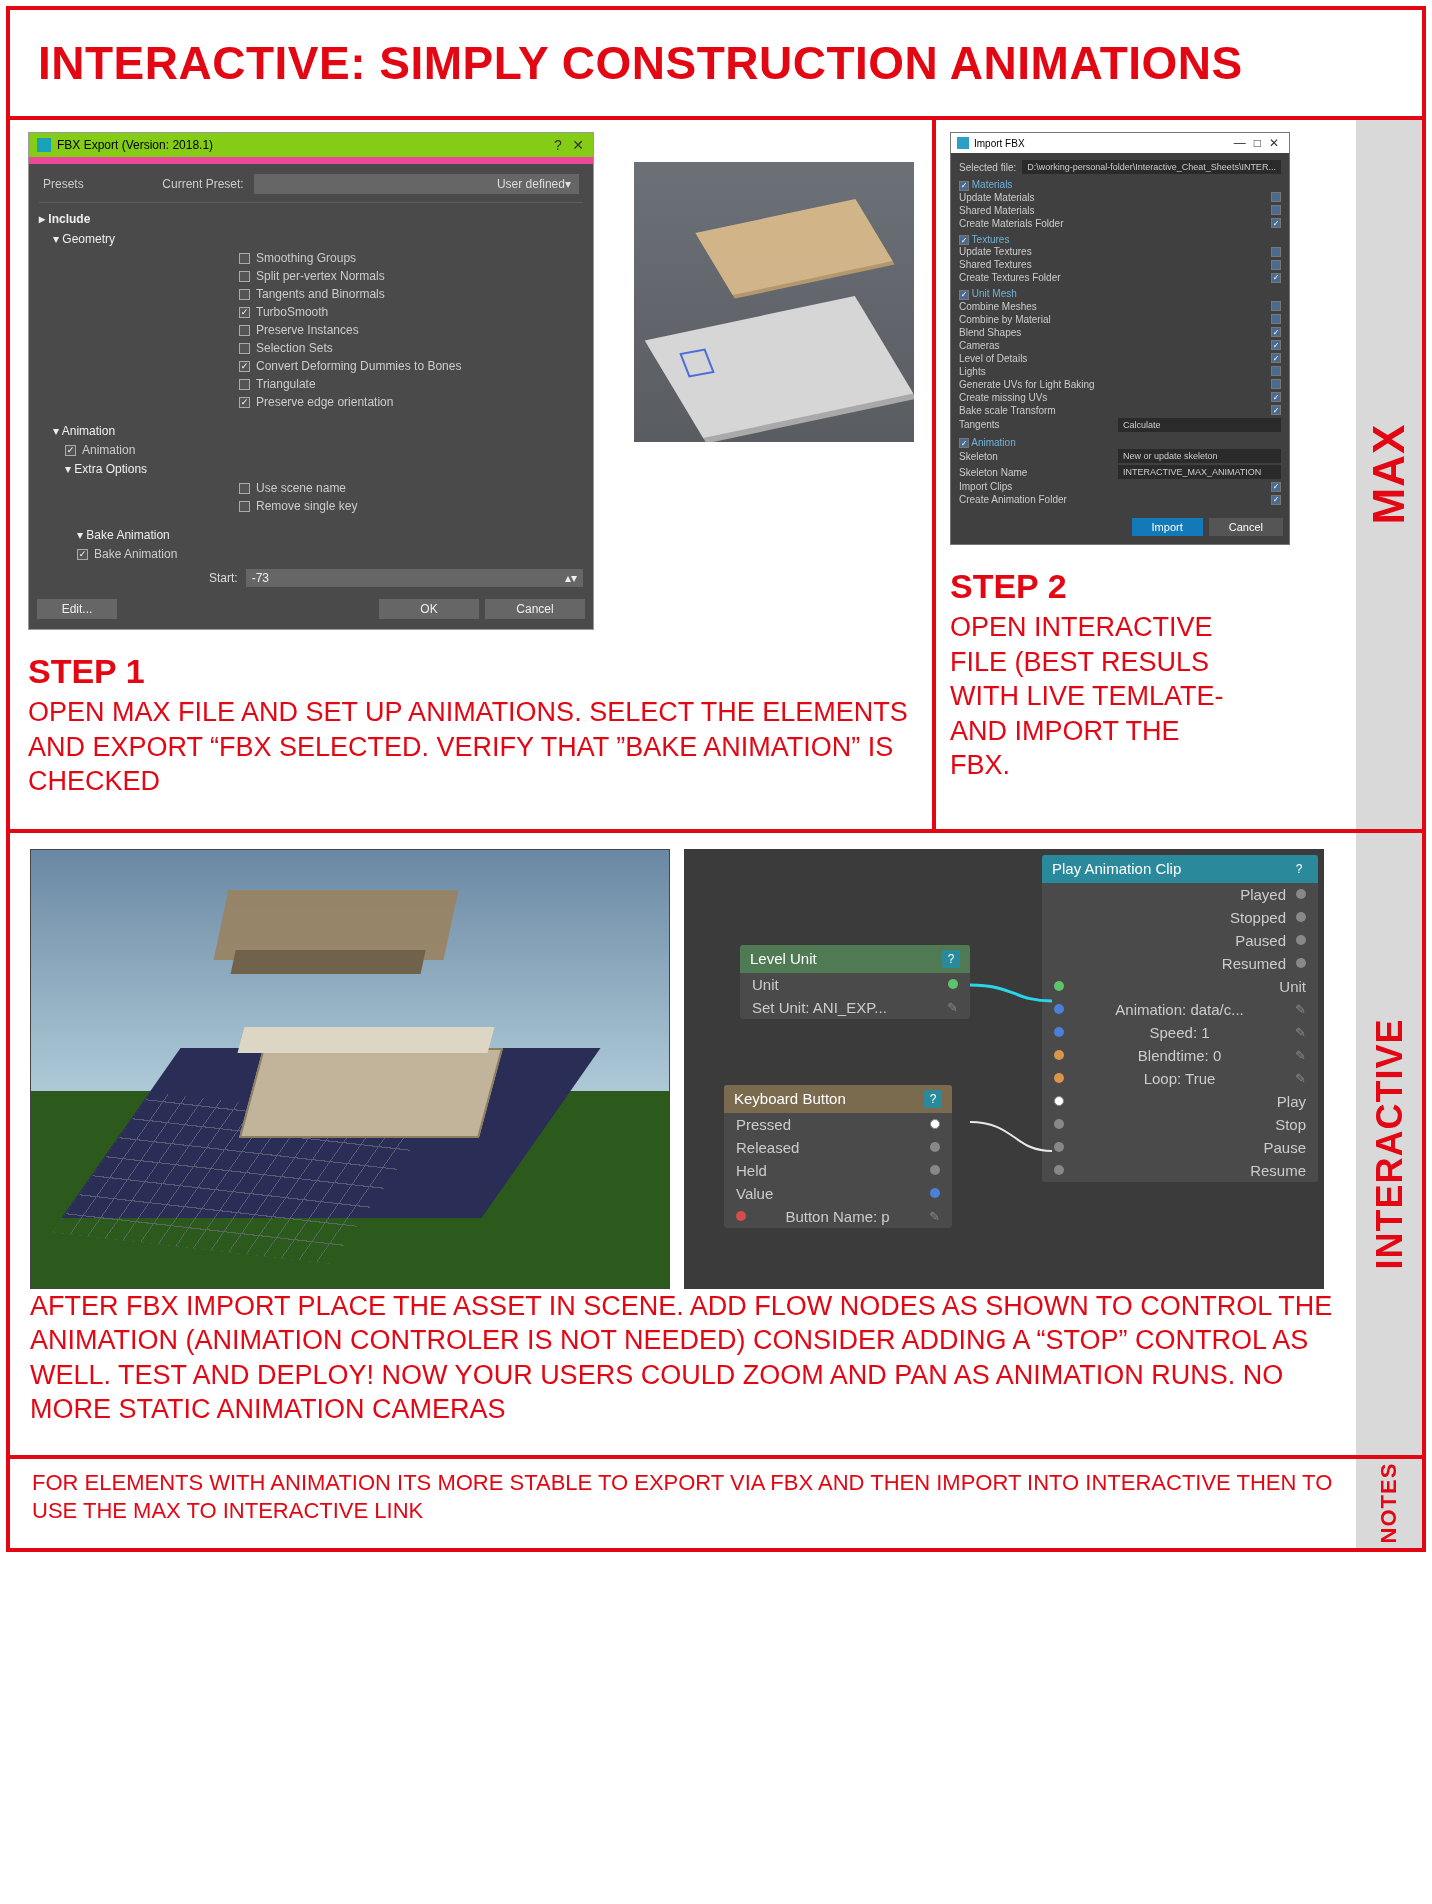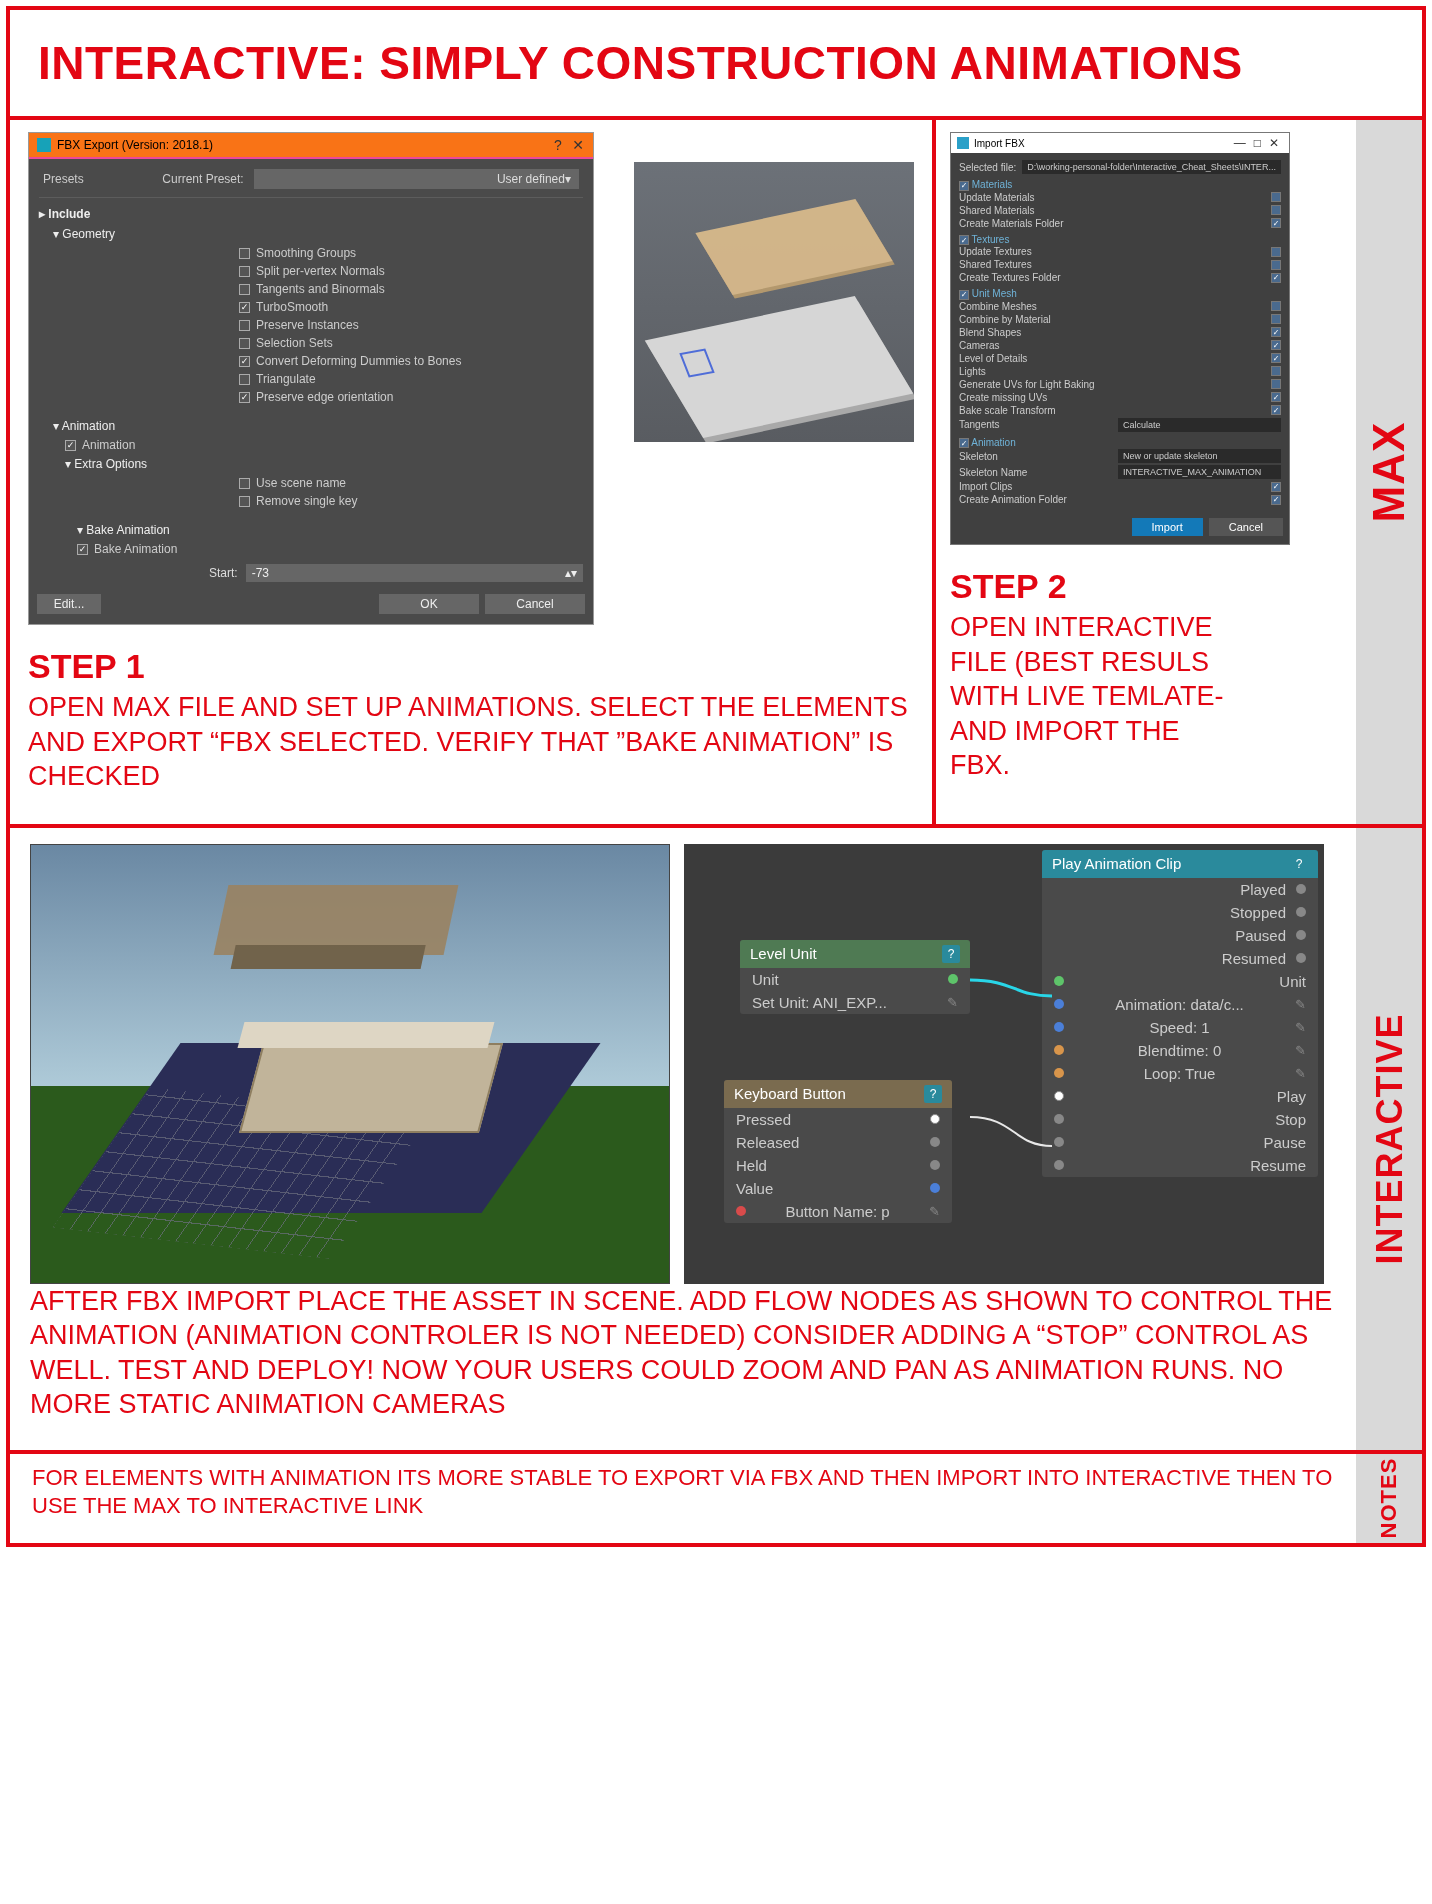--- a/index.html
+++ b/index.html
@@ -72,27 +72,27 @@
   }
   
   .fbx-dialog {
     width: 566px;
     background: #4a4a4a;
     color: #ddd;
     font-size: 12px;
     border: 1px solid #999;
   }
   .fbx-title {
-    background: #f97316;
+    background: #84cc16;
     color: #000;
     padding: 4px 8px;
     display: flex;
     align-items: center;
     gap: 6px;
-    border-bottom: 2px solid #ec4899;
+    border-bottom: 7px solid #ec4899;
   }
   .fbx-title .icon3d {
     width: 14px; height: 14px; background: #17a2b8;
     display: inline-block;
   }
   .fbx-title .spacer { flex: 1; }
   .fbx-title .winbtn { width: 14px; text-align: center; color: #333; font-size: 14px; }
   .fbx-body { padding: 8px 10px 6px 10px; background: #4a4a4a; }
   .presets-row {
     display:flex; align-items:center; gap:10px; padding:2px 4px 8px 4px;
@@ -108,21 +108,21 @@
   .grp-hdr.sub { font-weight:normal; margin-left:14px; }
   .chk-list { margin-left:200px; }
   .chk { display:flex; align-items:center; gap:6px; padding:2px 0; color:#ccc; }
   .box { width:11px; height:11px; border:1px solid #aaa; background:#555; display:inline-flex; align-items:center; justify-content:center; font-size:9px; color:#fff;}
   .box.on::after{content:"✓";}
   .ani-block { margin-top:10px; }
   .start-row { display:flex; align-items:center; gap:8px; margin-left:170px; margin-top:6px;}
   .start-field { background:#666; color:#eee; padding:2px 6px; flex:1; display:flex; justify-content:space-between;}
   .dlg-footer { display:flex; gap:6px; padding:6px 8px 10px 8px;}
   .dlg-btn { background:#666; color:#eee; text-align:center; padding:3px 8px; font-size:12px;}
-  .dlg-btn.edit{ width:64px;}
+  .dlg-btn.edit{ width:80px;}
   .dlg-btn.ok,.dlg-btn.cancel{ flex:0 0 100px;}
   .dlg-footer .grow{flex:1;}
   
   .viewport3d {
     width: 280px;
     height: 280px;
     background: linear-gradient(#6c7178,#595c61);
     position: relative;
     overflow:hidden;
     margin-left: 40px;

